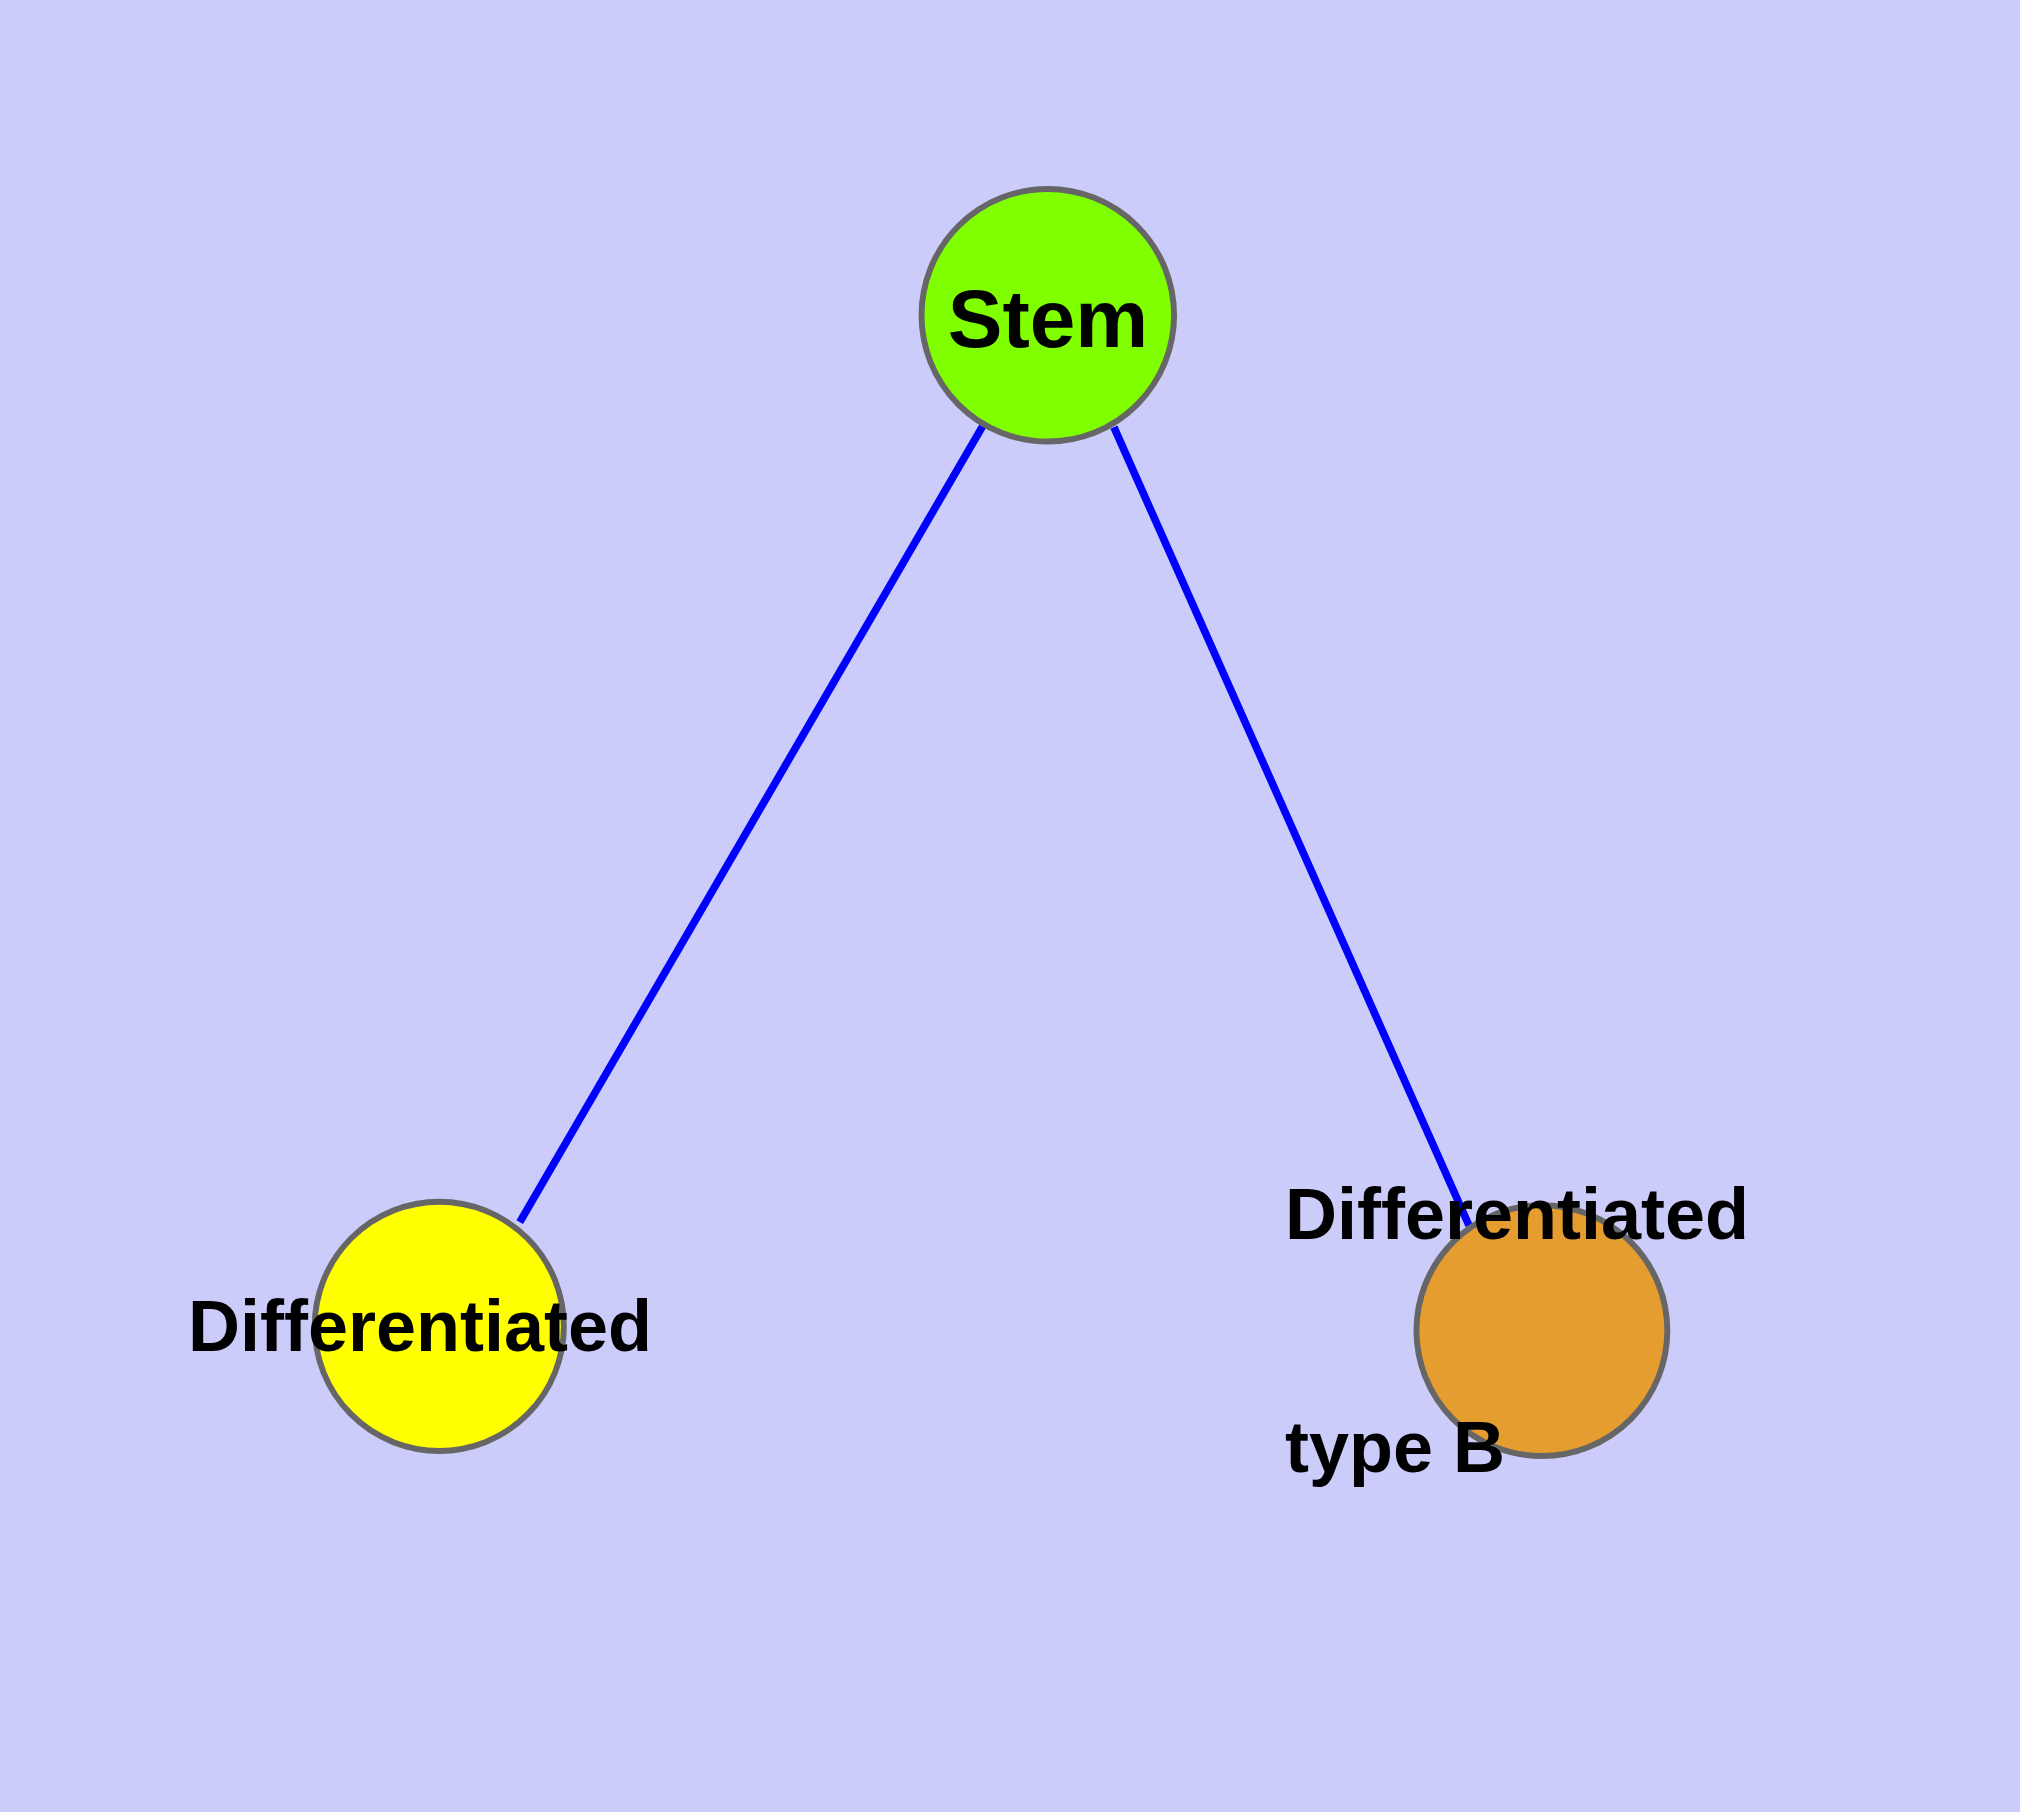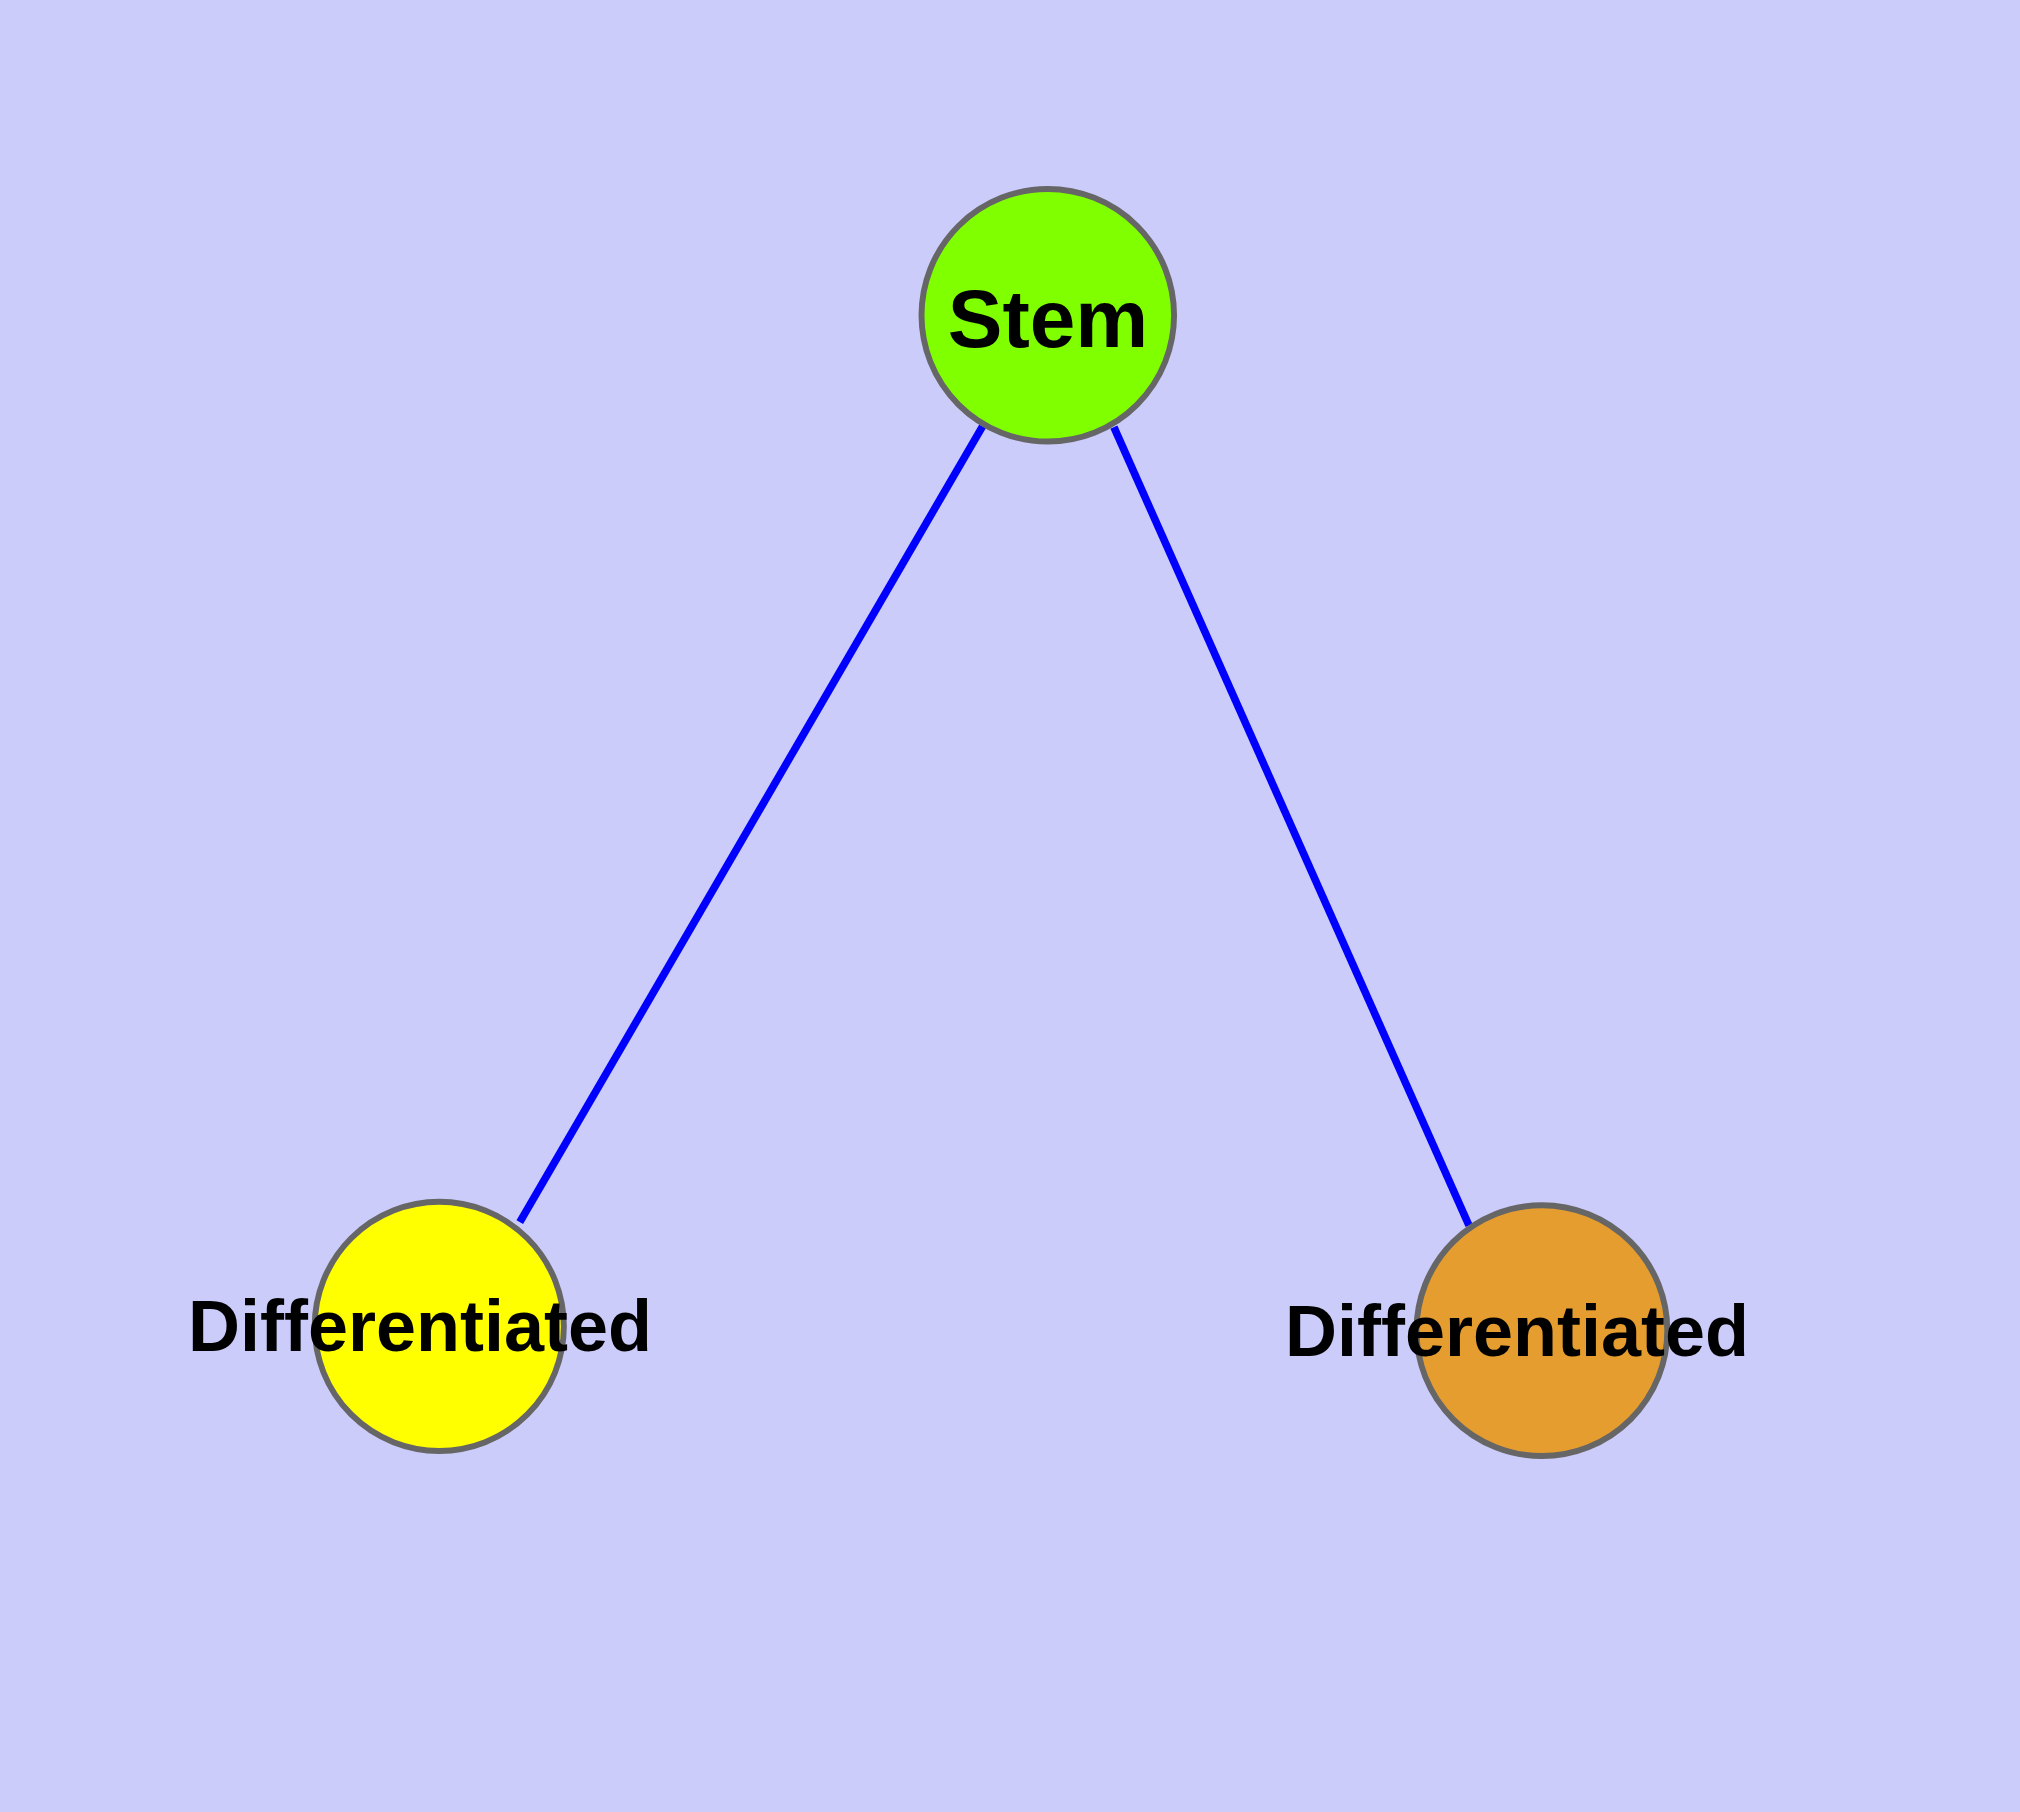--- a/index.html
+++ b/index.html
@@ -64,16 +64,17 @@
   </svg>
 
   <div class="node-label label-stem" style="left:1048px; top:319px;">Stem</div>
 
   <div class="node-label label-diff" style="left:420px; top:1326px;">
     <div>Differentiated</div>
   </div>
 
   <div class="node-label label-diff" style="left:1517px; top:1331px;">
     <div>Differentiated</div>
+    <div>type B</div>
   </div>
 
 </div>
 
 
 </body></html>

